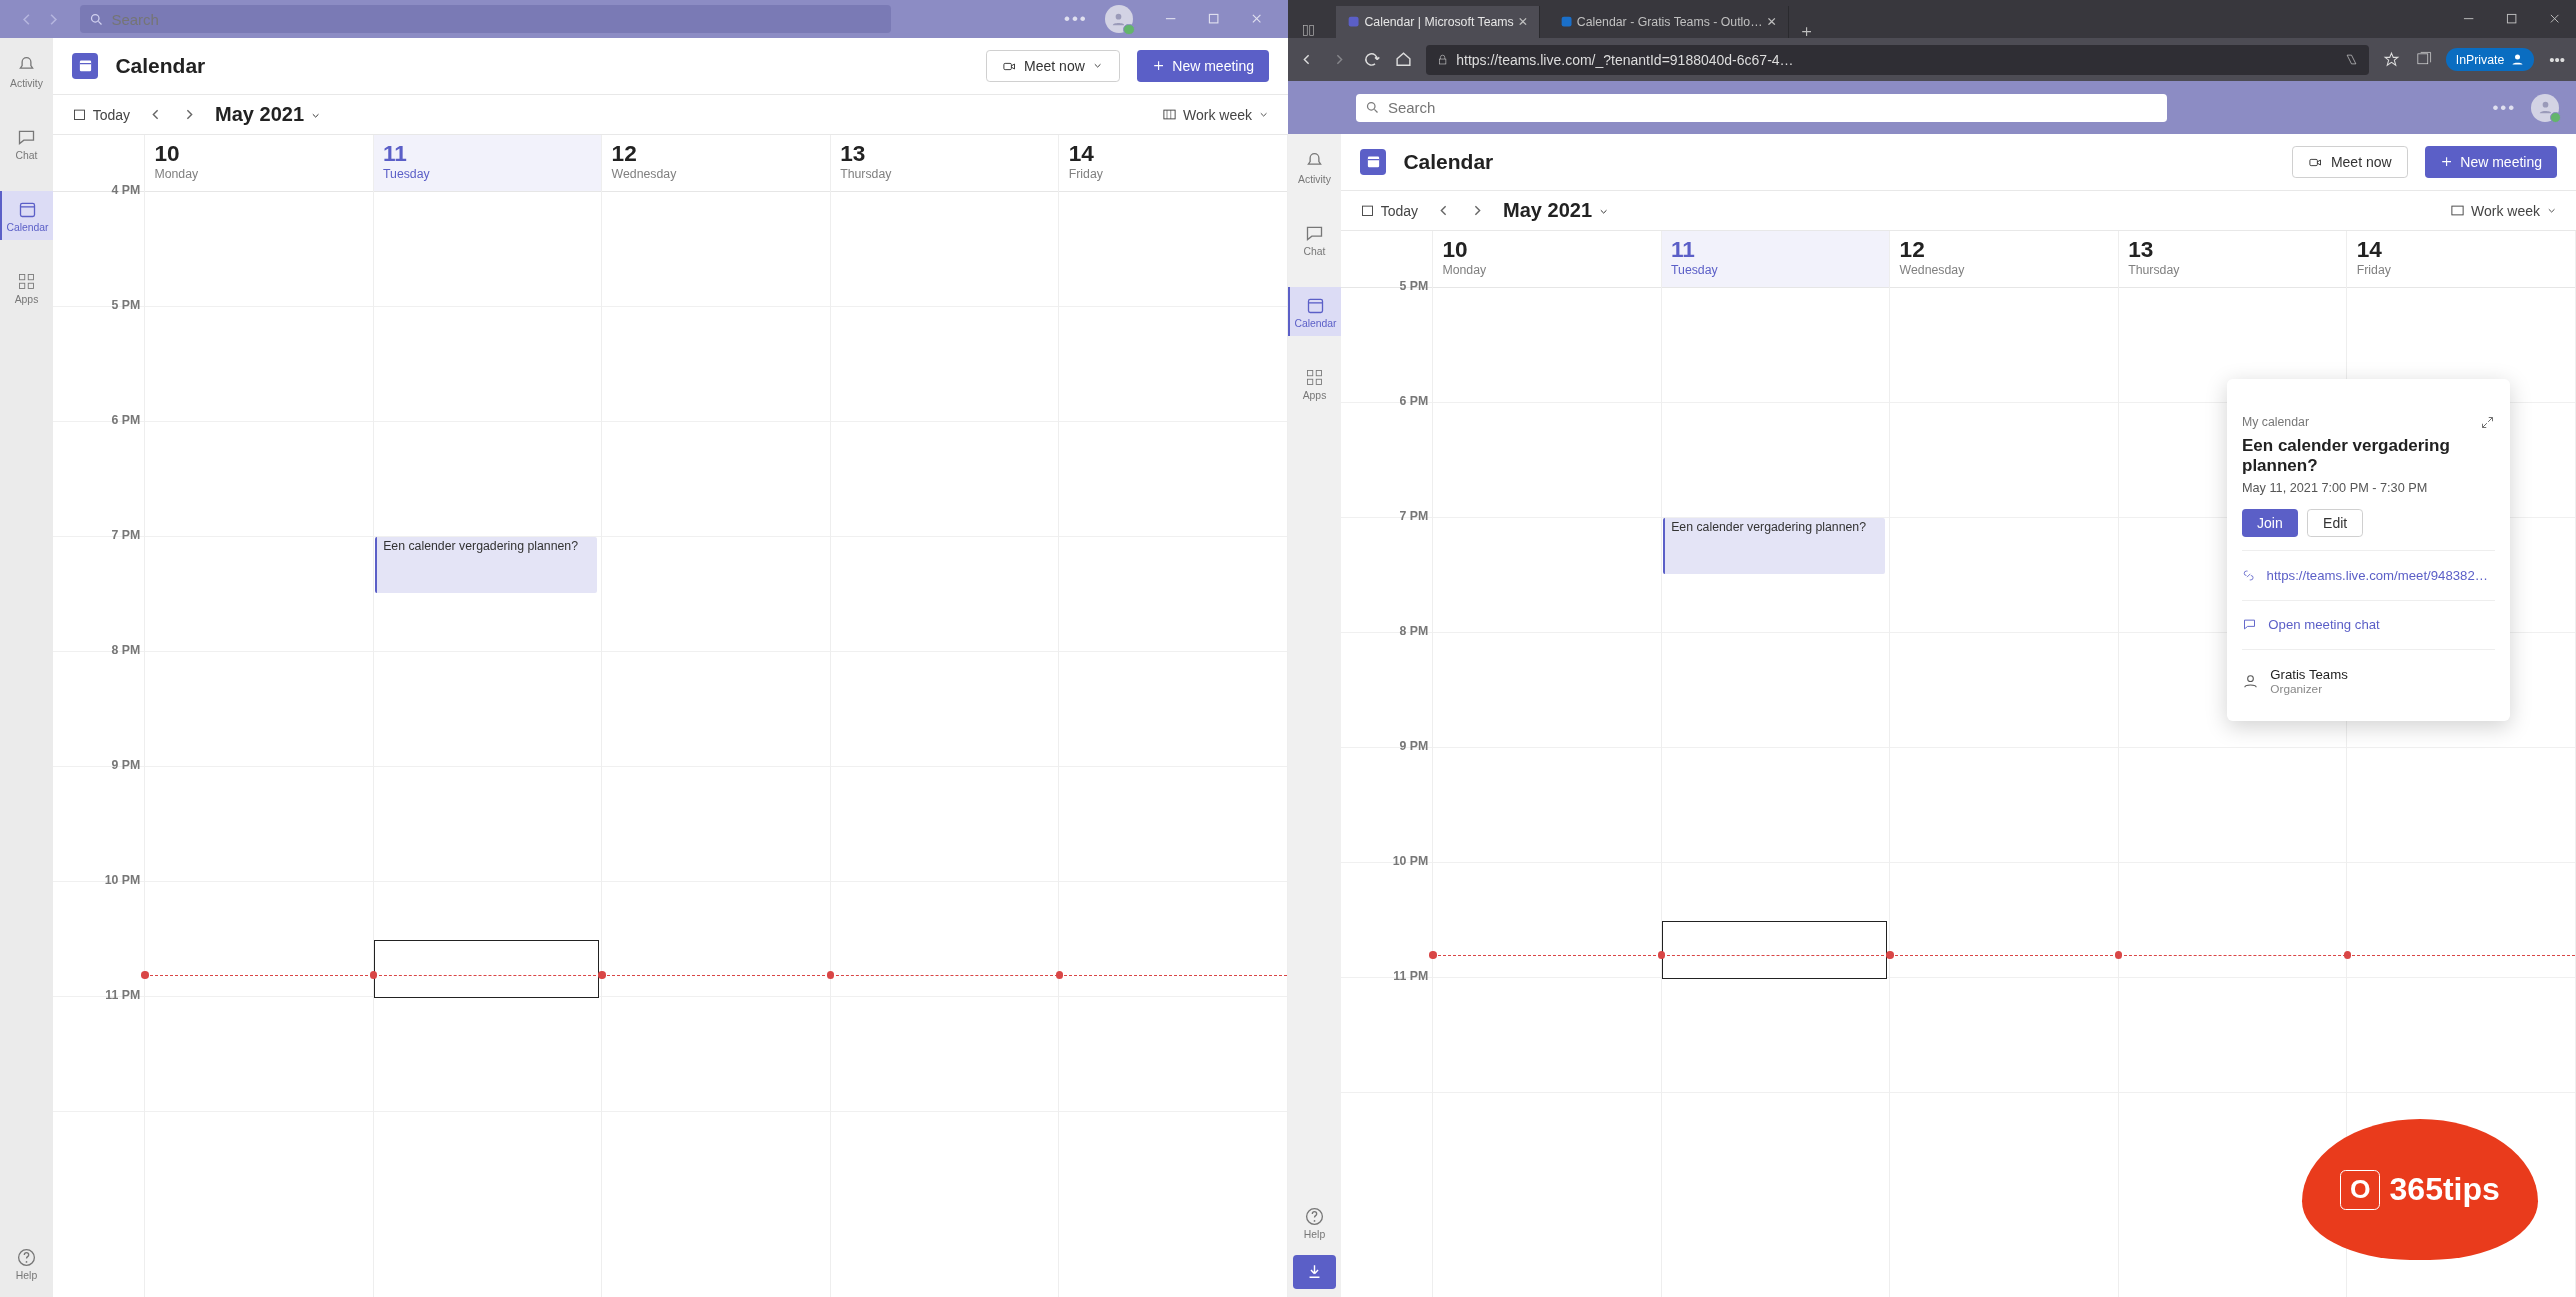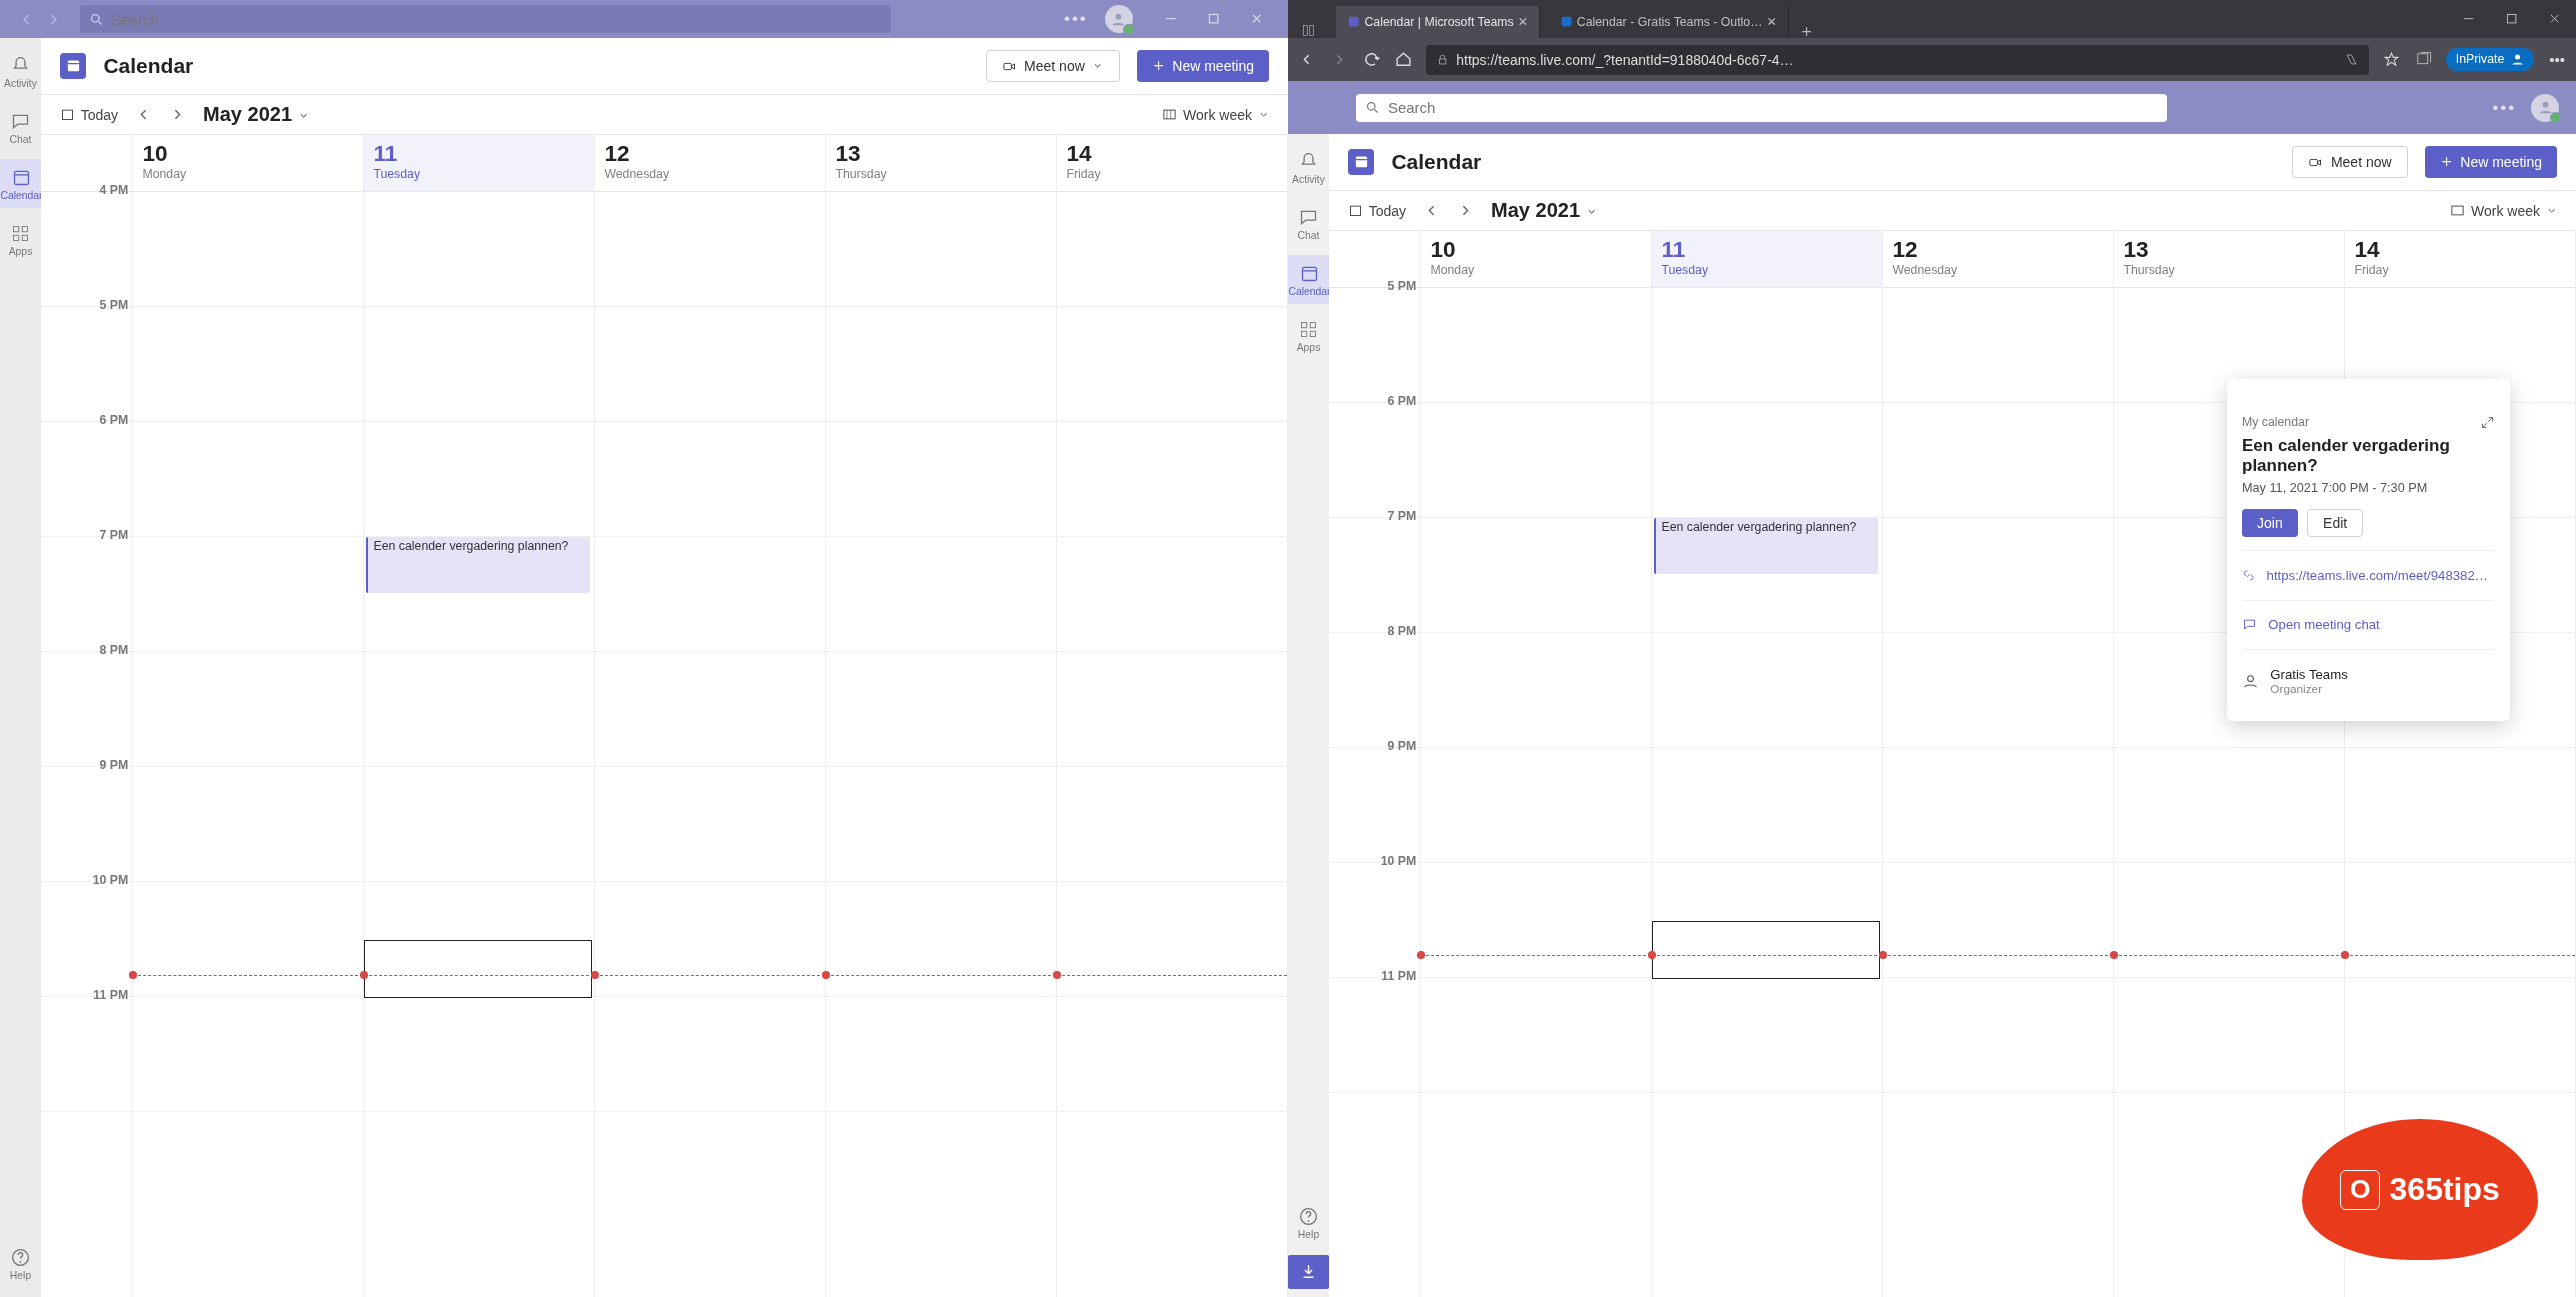--- a/index.html
+++ b/index.html
@@ -19,23 +19,23 @@
   .avatar-small { width:28px; height:28px; border-radius:50%; background:#d3d3e4; position:relative; display:flex; align-items:center; justify-content:center; }
   .avatar-small::after { content:""; position:absolute; right:-1.9px; bottom:-1.9px; width:9.4px; height:9.4px; border-radius:50%; background:#63b56b; border:1.9px solid #8c8cc4; }
   .dot-menu { font-size:17px; color:#e0e0ef; letter-spacing:1.9px; }
   
   .browser-tabs { height:38px; background:#38373d; display:flex; align-items:flex-end; }
   .browser-tab { height:32px; display:flex; align-items:center; gap:4px; padding:0 11.3px; background:#4d4c54; color:#e6e6e6; font-size:12.3px; border-right:0.9px solid #2a2a2e; min-width:189px; max-width:245px; overflow:hidden; white-space:nowrap;margin-left:8px; }
   .browser-tab.inactive { background:#38373d; color:#c0c0c0;justify-content:space-between; }
   .tab-close { margin-left:auto; color:#c0c0c0; }
   .browser-bar { height:43px; background:#4d4c54; display:flex; align-items:center; padding:0 9.4px; gap:13.2px; color:#fff; }
   .addr { flex:1; height:30px; background:#2f2e34; border-radius:3.8px; display:flex; align-items:center; padding:0 9.4px; color:#ddd; font-size:14px; overflow:hidden; white-space:nowrap; }
-  .inprivate { background:#0a6dc1; color:#fff; font-size:12.3px; padding:3.8px 9.4px; border-radius:11.3px; display:flex; align-items:flex-start; gap:5.7px; }
+  .inprivate { background:#0a6dc1; color:#fff; font-size:12.3px; padding:3.8px 9.4px; border-radius:11.3px; display:flex; align-items:center; gap:5.7px; }
   .icbtn { width:19px; height:19px; display:flex; align-items:center; justify-content:center; color:#ddd; }
-  .sidestrip { width:41px; background:#ebebeb; display:flex; flex-direction:column; align-items:center; padding-top:9.4px; gap:7px; }
+  .sidestrip { width:53px; background:#ebebeb; display:flex; flex-direction:column; align-items:center; padding-top:9.4px; gap:23px; }
   .sidebtn { width:53px; height:49px; display:flex; flex-direction:column; align-items:center; justify-content:center; gap:1.9px; color:#777; font-size:10.4px; cursor:pointer; }
   .sidebtn.active { color:#5b5fc7; background:#dcdcf5; border-left:2.8px solid #5b5fc7; }
   .sidebtn svg { width:21px; height:21px; }
   .content { flex:1; display:flex; flex-direction:column; background:#fff; }
   
   .cal-header { height:57px; display:flex; align-items:center; padding:0 19px; gap:17px; border-bottom:0.9px solid #e8e8e8; }
   .cal-badge { width:26.4px; height:26.4px; border-radius:3.8px; background:#5b5fc7; display:flex; align-items:center; justify-content:center; color:#fff; }
   .cal-title { font-size:21px; font-weight:700; color:#222; }
   .btn { height:32px; padding:0 15px; border-radius:3.8px; display:flex; align-items:center; gap:7.5px; font-size:14px; cursor:pointer; }
   .btn-outline { background:#fff; border:0.9px solid #d0d0d0; color:#333; }

